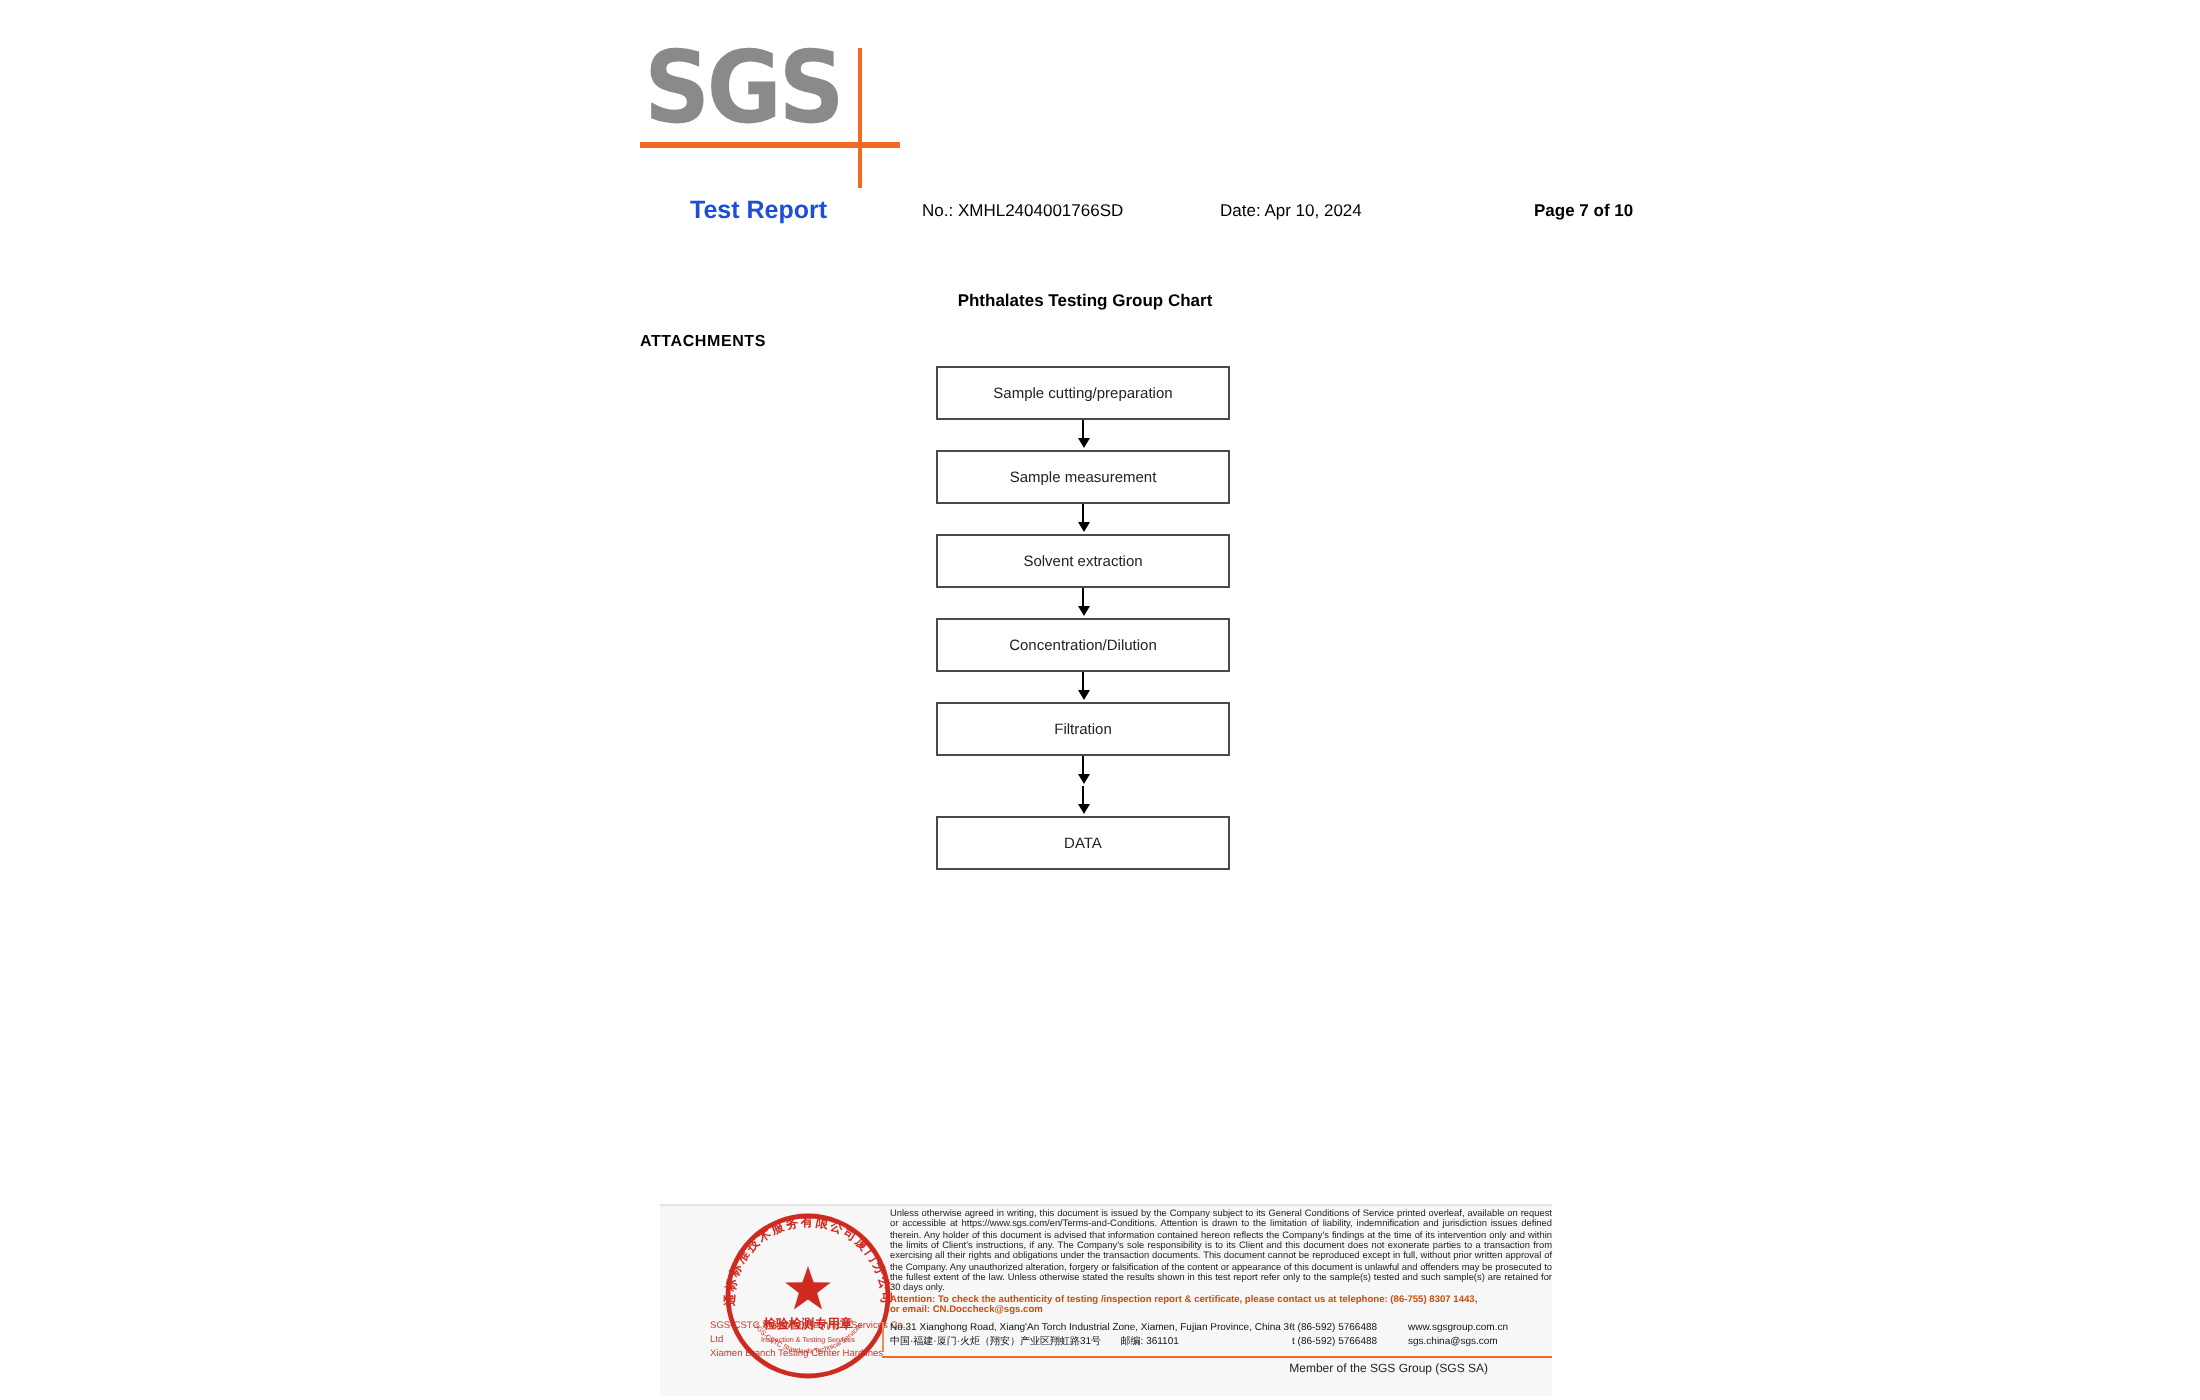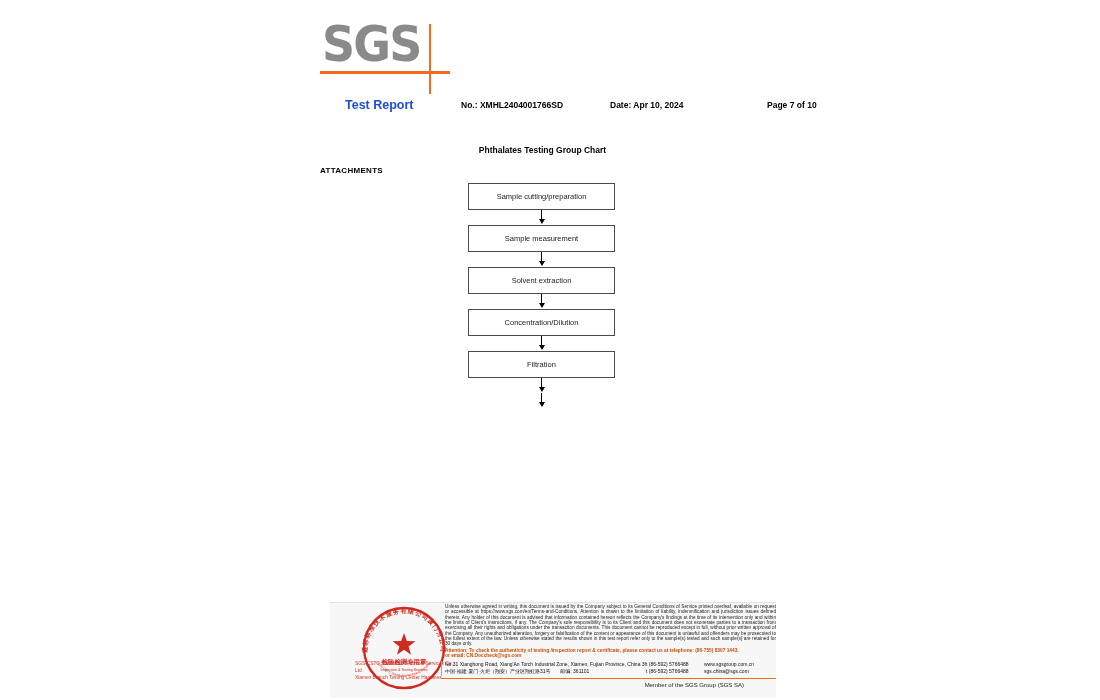--- a/index.html
+++ b/index.html
@@ -9,22 +9,22 @@
 
   
   .logo-text{left:322px;top:16px;font-size:50px;font-weight:bold;color:#8a8a8a;
              letter-spacing:-2px;transform:scaleX(.92);transform-origin:left top;
              font-family:"DejaVu Sans","Liberation Sans",sans-serif;line-height:56px;}
   .logo-hline{left:320px;top:71px;width:130px;height:2.5px;background:#f26a21;}
   .logo-vline{left:429px;top:24px;width:2px;height:70px;background:#f26a21;}
 
   
   .report-title{left:345px;top:98px;font-size:12.5px;font-weight:bold;color:#1d4ed8;}
-  .report-no{left:461px;top:100px;font-size:8.5px;font-weight:bold;color:#000;text-align:center;}
-  .report-date{left:610px;top:100px;font-size:8.5px;font-weight:bold;color:#000;}
+  .report-no{left:461px;top:100px;font-size:8.5px;font-weight:normal;color:#000;text-align:center;}
+  .report-date{left:610px;top:100px;font-size:8.5px;font-weight:normal;color:#000;}
   .report-page{left:727px;top:100px;font-size:8.5px;font-weight:bold;color:#000;padding-left:40px;}
   .attachments{left:320px;top:123px;font-size:8px;font-weight:bold;letter-spacing:.3px;color:#000;margin-top:43px;}
 
   
   .flow-title{left:420px;top:145px;width:245px;text-align:center;
               font-size:8.5px;font-weight:bold;color:#000;}
   .flow{left:468px;top:183px;width:147px;display:flex;flex-direction:column;align-items:center;}
   .fbox{box-sizing:border-box;width:147px;height:27px;border:1px solid #4a4a4a;background:#fff;
         display:flex;align-items:center;justify-content:center;}
   .fbox span{font-size:7.5px;color:#222;}
@@ -97,20 +97,23 @@
       <span>Filtration</span>
     </div>
   <div class="farrow">
       <i class="fline"></i>
       <i class="fhead"></i>
     </div>
   <div class="farrow">
       <i class="fline"></i>
       <i class="fhead"></i>
     </div>
+  <div class="fbox">
+      <span>DATA</span>
+    </div>
 </div>
 
 <div class="abs footer-bg"></div>
 
 <div class="abs stamp-company">
   <div>SGS-CSTC Standards Technical Services Co., Ltd</div>
   <div>Xiamen Branch Testing Center Hardlines</div>
 </div>
 
 <svg class="abs stamp-svg" width="90" height="90" viewBox="0 0 90 90">

